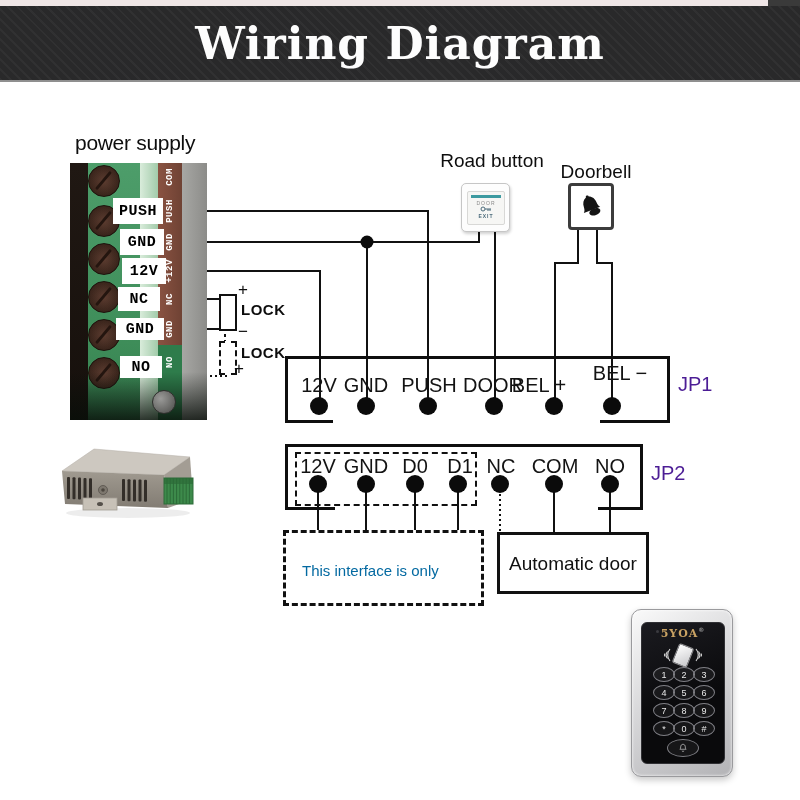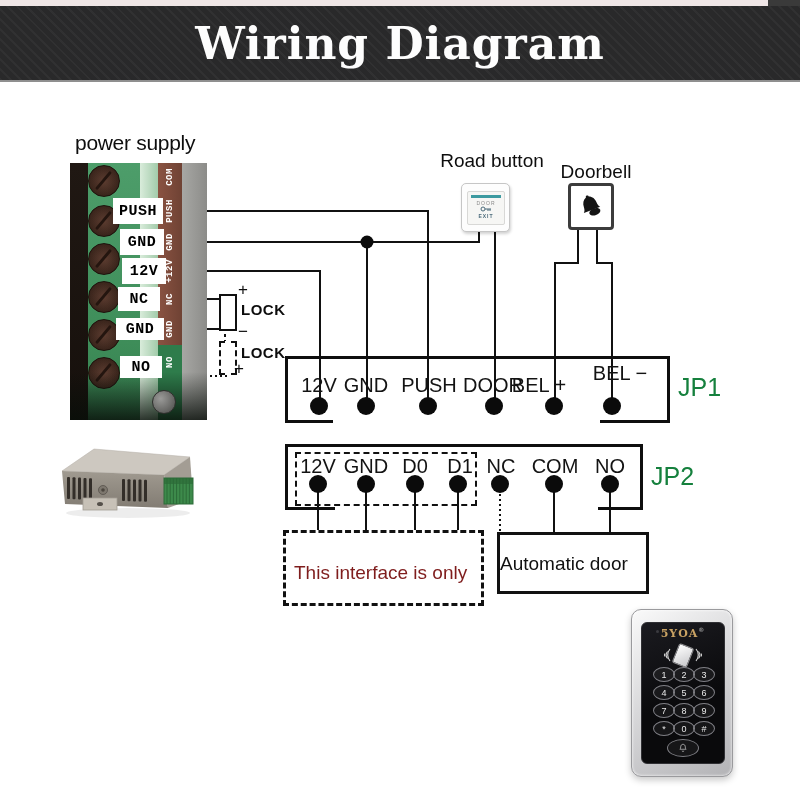--- a/index.html
+++ b/index.html
@@ -54,30 +54,30 @@
   #exit-line{width:30px;height:3px;background:#3d9aa0;margin-top:3px;}
   #exit-door{font-size:5px;color:#8a8a8a;letter-spacing:1px;margin-top:2px;}
   #exit-exit{font-size:5px;color:#4a6a7a;letter-spacing:1px;font-weight:700;margin-top:1px;}
   #doorbell-box{left:568px;top:183px;width:40px;height:41px;background:#fff;border:3px solid #3c3c3c;
           border-radius:4px;display:flex;align-items:center;justify-content:center;}
 
   
   .jpbox{border:3px solid #0e0e0e;border-bottom:none;background:transparent;}
   .jpseg{height:3px;background:#0e0e0e;}
   .jlabel{transform:translateX(-50%);font-size:20px;color:#131313;white-space:nowrap;}
-  .jpname{font-size:25px;color:#15803d;}
+  .jpname{font-size:20px;color:#4c1d95;}
   .dot{width:18px;height:18px;border-radius:50%;background:#0b0b0b;transform:translate(-50%,-50%);}
   #jp2-dashed{left:295px;top:452px;width:178px;height:50px;border:2px dashed #111;}
 
   
   #wg26-box{left:283px;top:530px;width:195px;height:70px;border:3px dashed #111;}
   #wg26-title{left:50%;top:5px;transform:translateX(-50%);font-size:19px;color:#141414;white-space:nowrap;}
-  .wg26-note{left:8px;font-size:19px;color:#7f1d1d;white-space:nowrap;}
+  .wg26-note{left:16px;font-size:15px;color:#0369a1;white-space:nowrap;}
   #auto-box{left:497px;top:532px;width:146px;height:56px;border:3px solid #111;
-          display:flex;align-items:center;justify-content:space-between;}
+          display:flex;align-items:center;justify-content:center;}
   .auto-line{font-size:19px;color:#111;line-height:25px;white-space:nowrap;}
 
   
   #keypad{left:631px;top:609px;width:100px;height:166px;border-radius:10px;
           background:linear-gradient(145deg,#fafafa,#d8d8da 45%,#b3b3b6);
           border:1px solid #9a9a9d;box-shadow:0 3px 7px rgba(0,0,0,.22), inset 0 0 3px #fff;}
   #kp-panel{left:9px;top:12px;width:82px;height:140px;border-radius:6px;
           background:linear-gradient(160deg,#1b1b20,#0a0a0c 55%);border:1px solid #303034;}
   #kp-led{left:14px;top:7px;width:3px;height:3px;border-radius:50%;background:#3b3b40;}
   #kp-brand{left:50%;top:3px;transform:translateX(-50%);font-family:"DejaVu Serif",serif;

